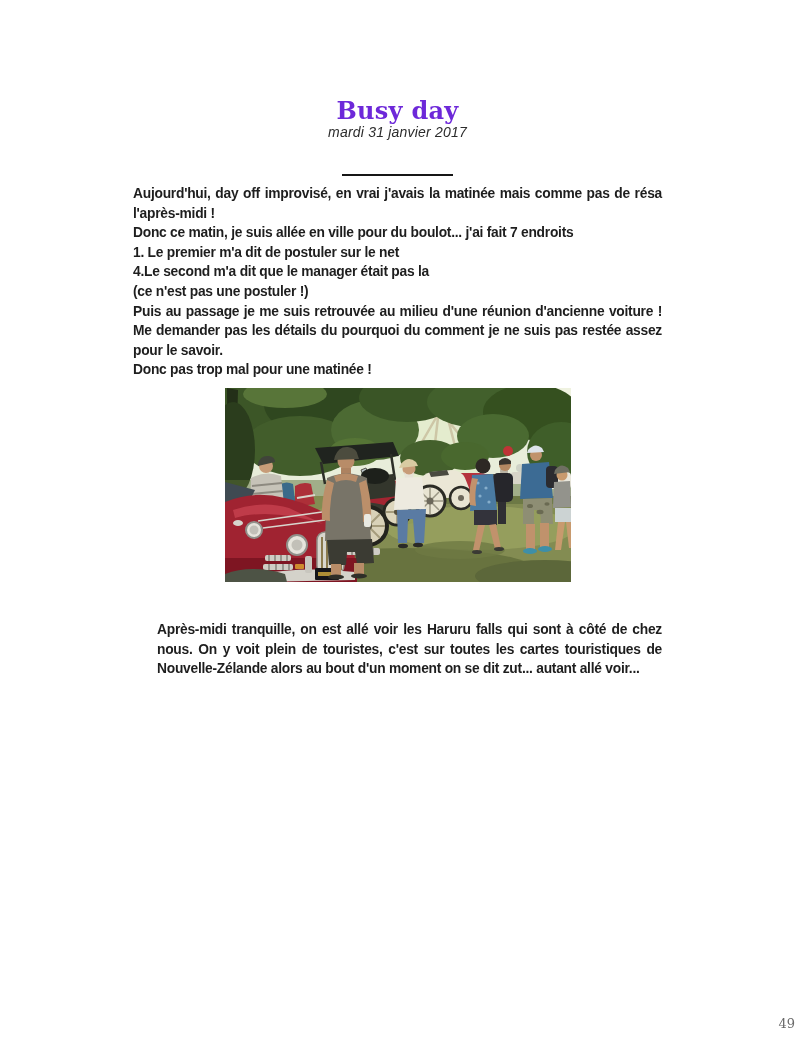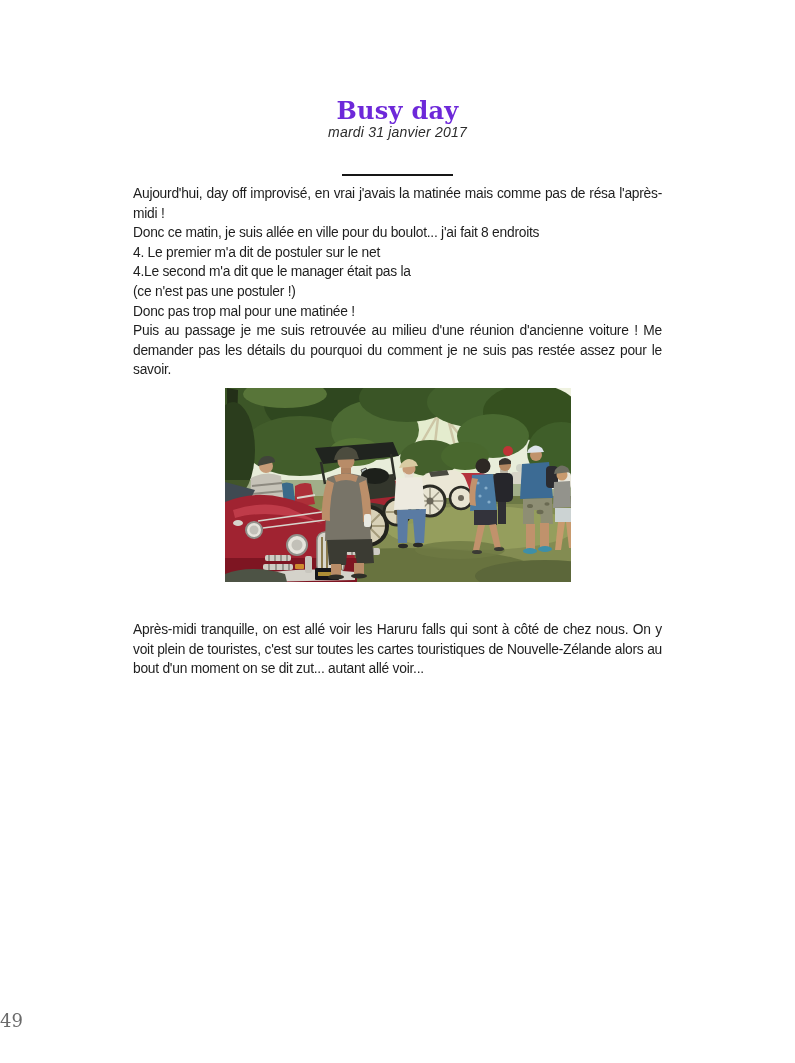--- a/index.html
+++ b/index.html
@@ -19,49 +19,49 @@
     letter-spacing:0.2px;
   }
   .divider {
     width:111px; height:0; border-top:2px solid #161616;
     margin:33px auto 0 auto;
   }
   .content {
     width:529px; margin:8px auto 0 auto;
     font-size:13.8px; line-height:19.6px; letter-spacing:-0.25px;
   }
-  .content p { margin:0; text-align:justify; }
+  .content p { margin:0; text-align:justify;font-weight:bold; }
   figure.photo-wrap { margin:8px 0 0 0; }
   figure.photo-wrap svg { display:block; margin:0 auto; width:346px; height:194px; }
-  p.after-photo { margin-top:38px !important; }
+  p.after-photo { margin-top:38px !important;margin-left:24px; }
   .page-footer {
-    position:absolute; left:0; right:0; bottom:32px; text-align:left;
+    position:absolute; left:0; right:0; bottom:32px; text-align:right;
     font-family:"DejaVu Serif","Liberation Serif",serif;
-    font-size:18px; color:#6a6a6a;
+    font-size:13px; color:#6a6a6a;
   }
 </style>
 </head>
 <body>
 
 <div class="sheet">
 
   <header class="head">
     <h1 class="title">Busy day</h1>
     <div class="date">mardi 31 janvier 2017</div>
     <div class="divider"></div>
   </header>
 
   <main class="content">
     <p>Aujourd'hui, day off improvisé, en vrai j'avais la matinée mais comme pas de résa l'après-midi !</p>
-    <p>Donc ce matin, je suis allée en ville pour du boulot... j'ai fait 8 endroits</p>
-    <p>4. Le premier m'a dit de postuler sur le net</p>
+    <p>Donc ce matin, je suis allée en ville pour du boulot... j'ai fait 7 endroits</p>
+    <p>1. Le premier m'a dit de postuler sur le net</p>
     <p>4.Le second m'a dit que le manager était pas la</p>
     <p>(ce n'est pas une postuler !)</p>
+    <p>Puis au passage je me suis retrouvée au milieu d'une réunion d'ancienne voiture ! Me demander pas les détails du pourquoi du comment je ne suis pas restée assez pour le savoir.</p>
     <p>Donc pas trop mal pour une matinée !</p>
-    <p>Puis au passage je me suis retrouvée au milieu d'une réunion d'ancienne voiture ! Me demander pas les détails du pourquoi du comment je ne suis pas restée assez pour le savoir.</p>
 
     <figure class="photo-wrap">
 
       <svg viewBox="0 0 346 194" preserveAspectRatio="none">
 
         <rect x="0" y="0" width="346" height="120" fill="#e8edda"></rect>
         <rect x="290" y="0" width="56" height="52" fill="#eff2e0"></rect>
 
         <rect x="185" y="0" width="70" height="92" fill="#e4ecce"></rect>
         <path d="M216 4 L209 64 M216 4 L230 58 M212 28 L197 54 M221 30 L237 50" stroke="#cdc6a6" stroke-width="2.5" fill="none"></path>

